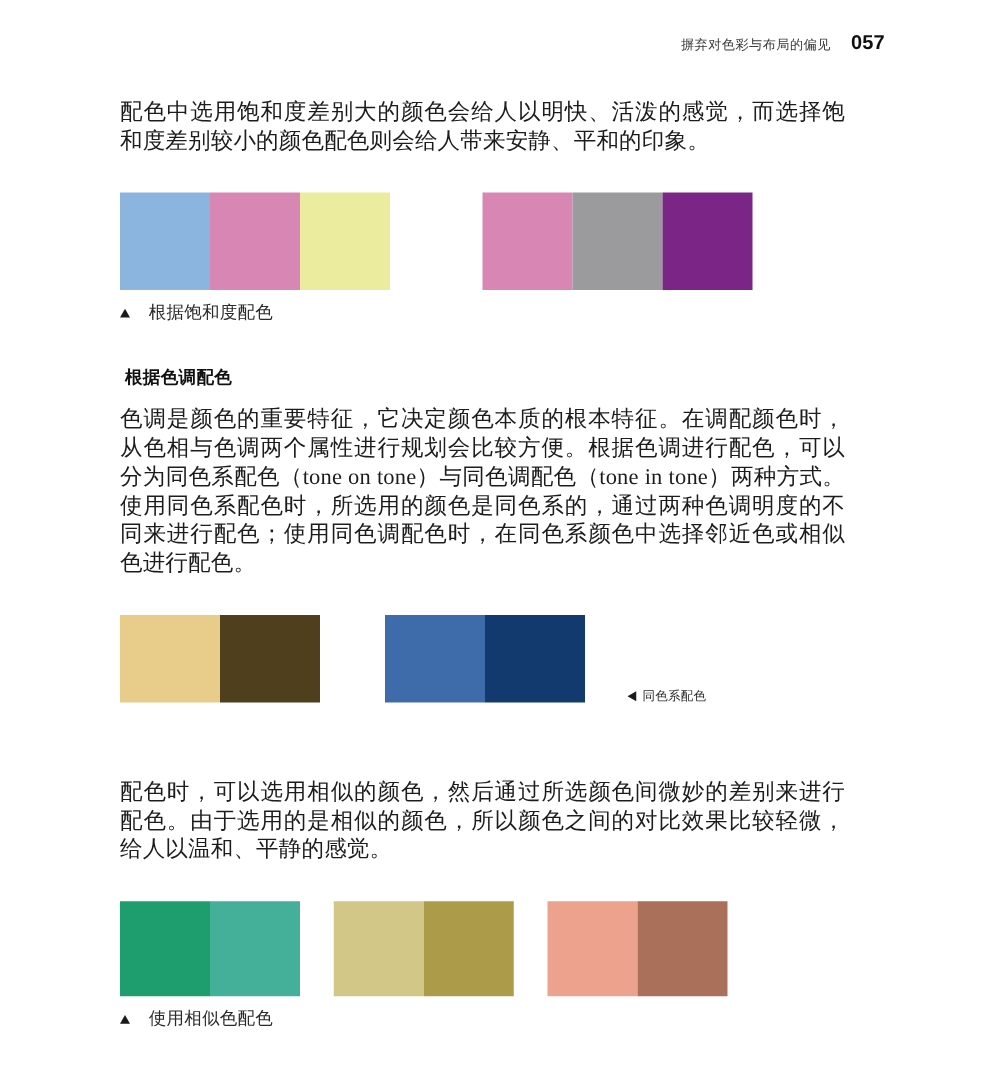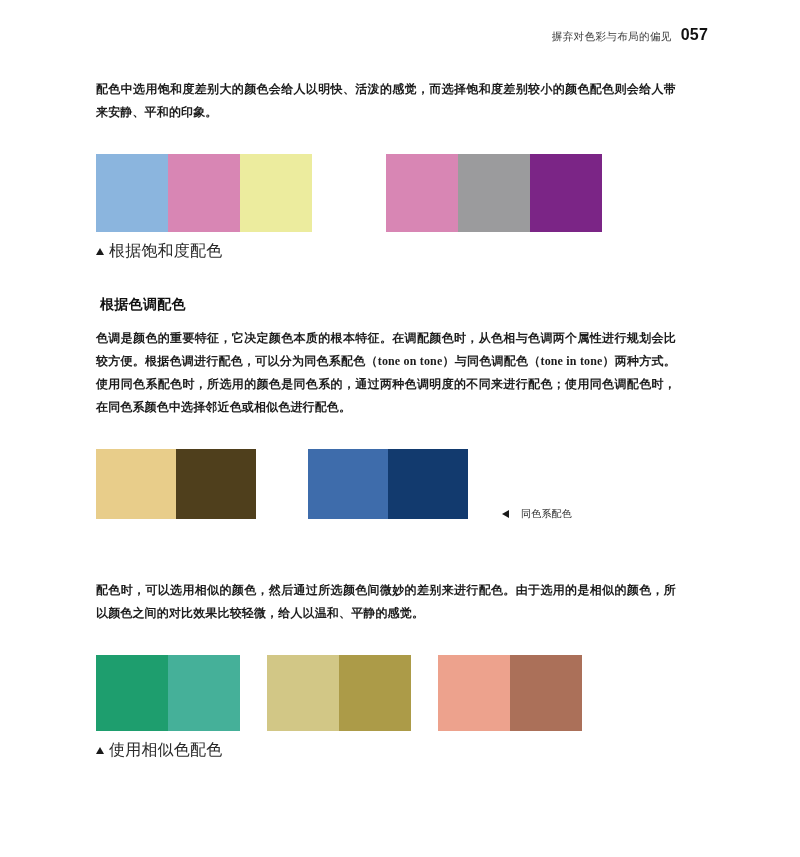--- a/index.html
+++ b/index.html
@@ -23,21 +23,21 @@
 
   
   .header {
     position: absolute;
     top: 26px;
     left: 92px;
     right: 92px;
     display: flex;
     justify-content: flex-end;
     align-items: baseline;
-    gap: 9px;
+    gap: 16px;
   }
   .header-title {
     font-family: "Liberation Sans", "DejaVu Sans", sans-serif;
     font-size: 10.5px;
     letter-spacing: 0.4px;
     color: #3a3a3a;
   }
   .header-folio {
     font-family: "Liberation Sans", "DejaVu Sans", sans-serif;
     font-size: 16px;
@@ -49,26 +49,25 @@
   
   .content {
     position: absolute;
     top: 78px;
     left: 96px;
     width: 580px;
   }
 
   p.body-text {
     margin: 0;
-    font-size: 12px;
+    font-size: 18px;
     line-height: 23px;
     text-align: justify;
     color: #1c1c1c;
     letter-spacing: 0.15px;
-    font-weight: bold;
   }
 
   h2.section-heading {
     margin: 4px;
     font-family: "Liberation Sans", "DejaVu Sans", sans-serif;
     font-size: 14px;
     font-weight: bold;
     color: #111111;
     letter-spacing: 0.3px;
   }
@@ -82,30 +81,30 @@
     display: flex;
     flex-direction: row;
   }
   .swatch {
     display: block;
   }
 
   .caption-below {
     display: flex;
     align-items: center;
-    gap: 5px;
-    font-family: "Liberation Sans", "DejaVu Sans", sans-serif;
-    font-size: 16px;
+    gap: 15px;
+    font-family: "Liberation Sans", "DejaVu Sans", sans-serif;
+    font-size: 14px;
     color: #2a2a2a;
     letter-spacing: 0.2px;
   }
   .caption-side {
     display: flex;
     align-items: center;
-    gap: 12px;
+    gap: 5px;
     font-family: Liberation Mono, monospace;
     font-size: 10px;
     color: #2a2a2a;
     letter-spacing: 0.2px;
   }
   .tri-up {
     width: 0; height: 0;
     border-left: 4.5px solid transparent;
     border-right: 4.5px solid transparent;
     border-bottom: 7px solid #1a1a1a;

